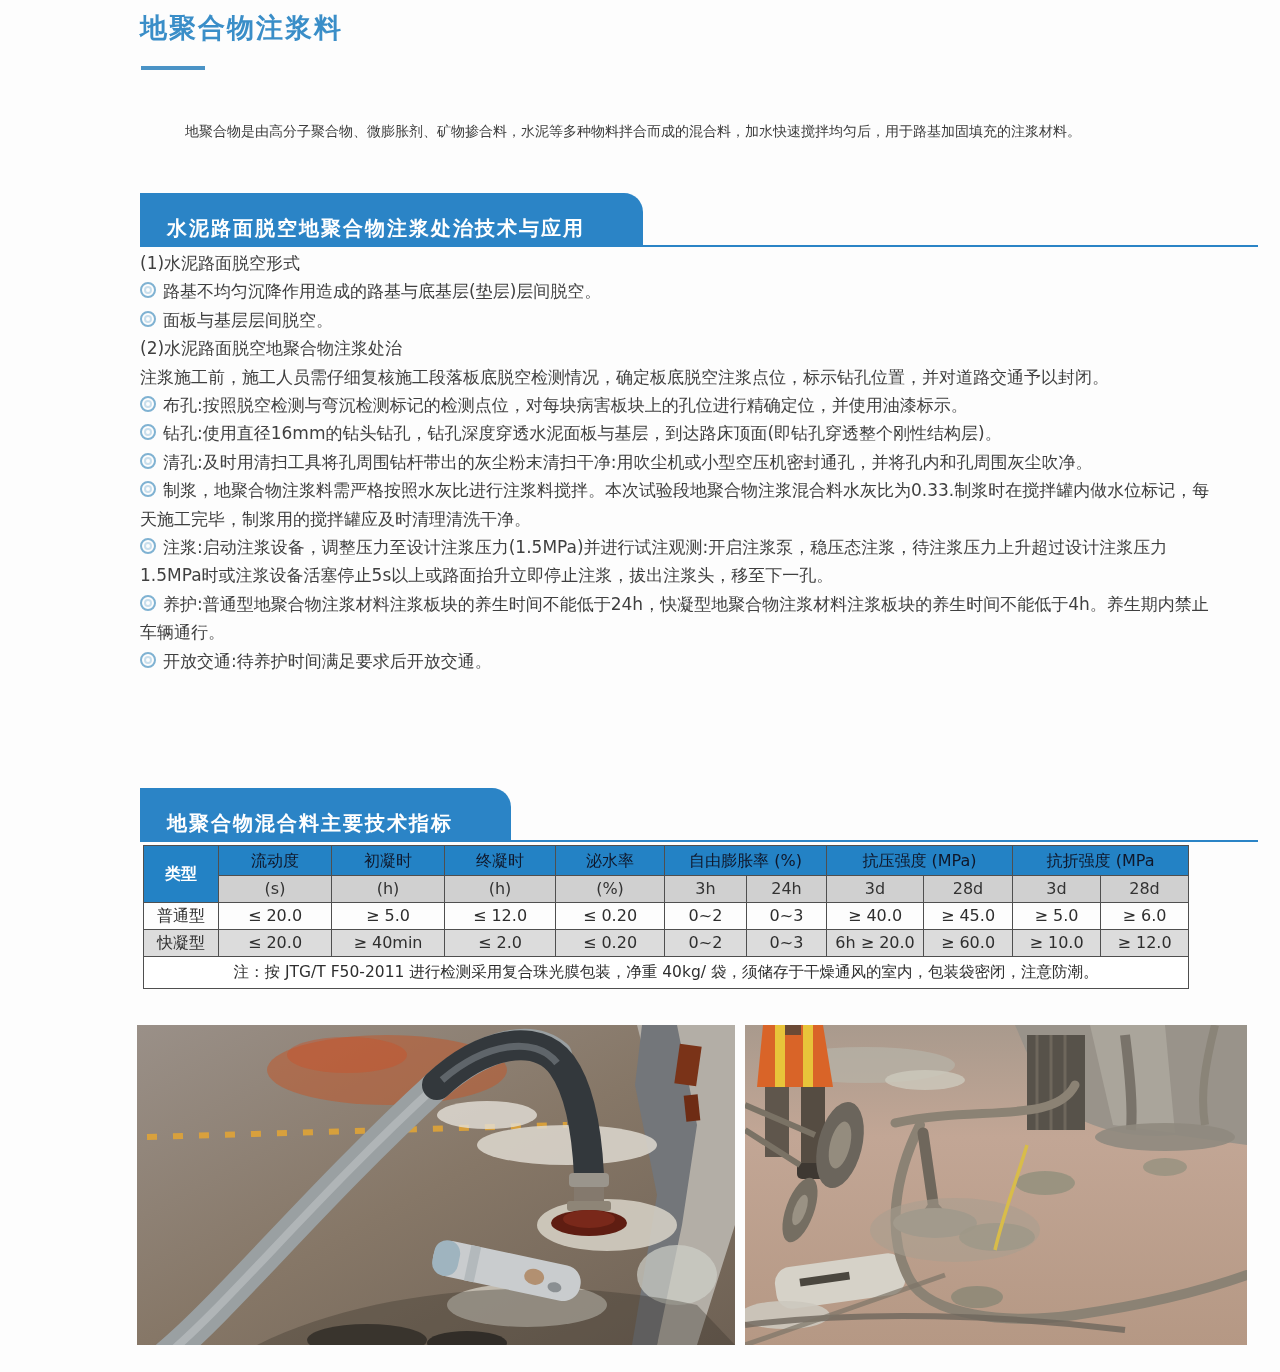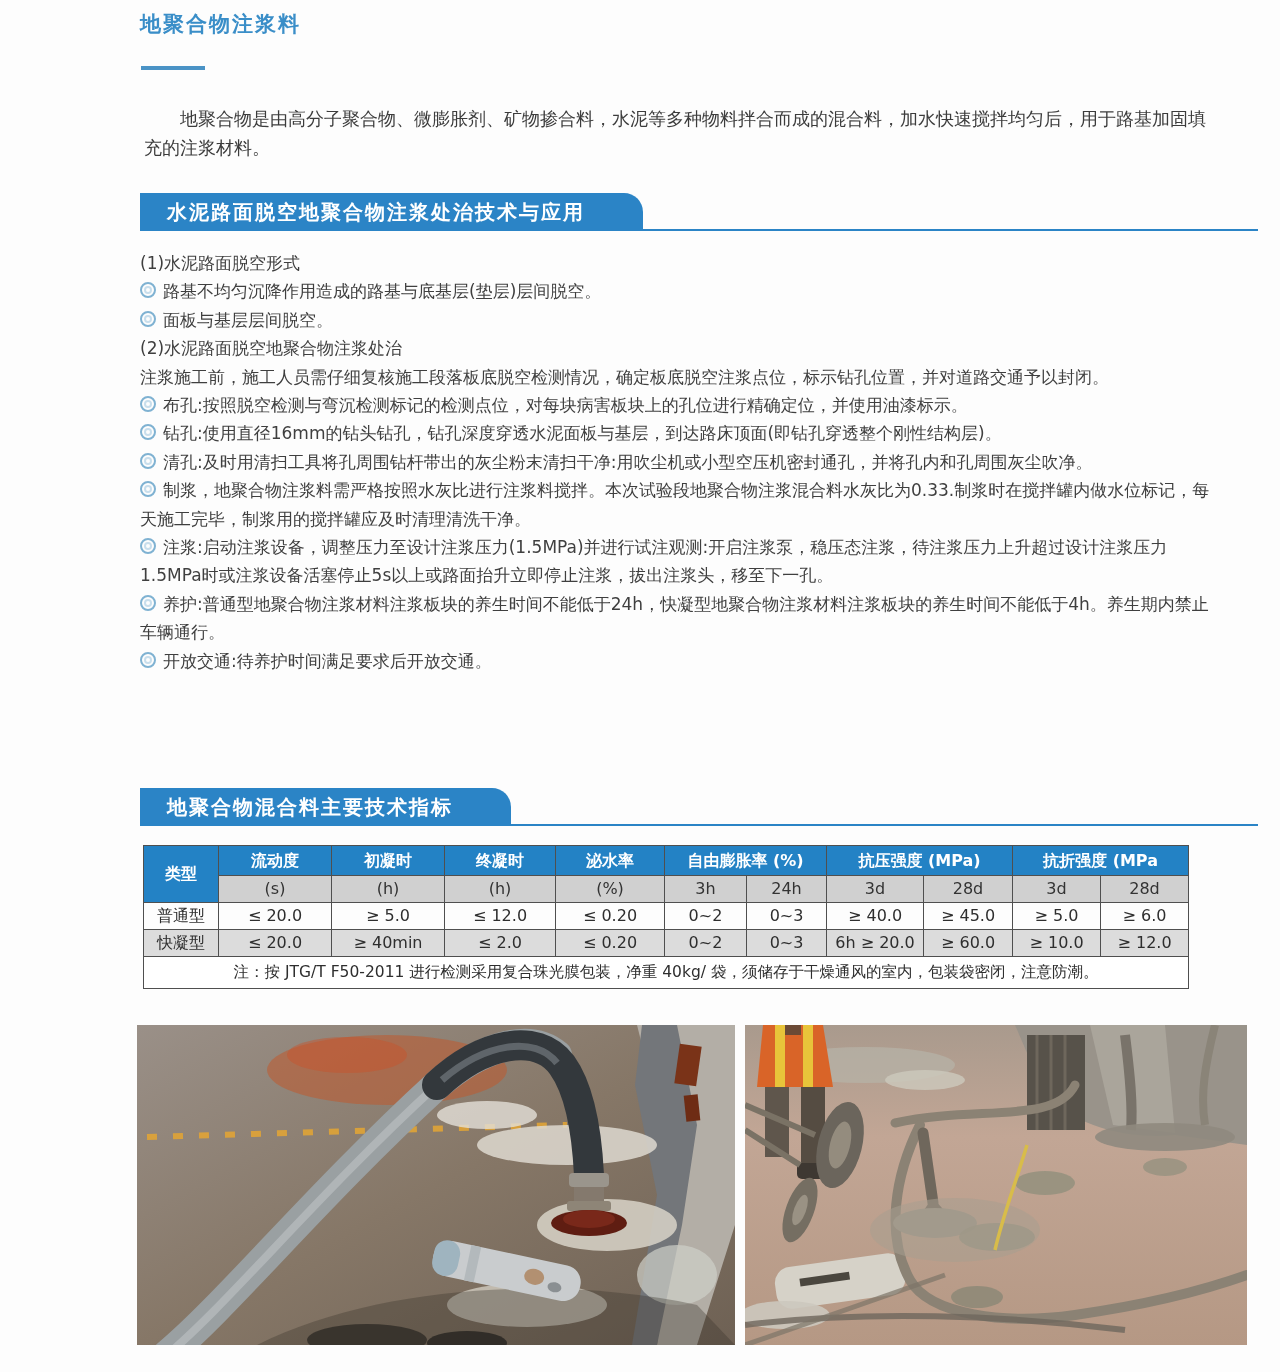--- a/index.html
+++ b/index.html
@@ -7,40 +7,40 @@
     width:1280px;height:1372px;position:relative;overflow:hidden;
     background:#fcfcfc;
     font-family:"DejaVu Sans","Liberation Sans",sans-serif;
     -webkit-font-smoothing:antialiased;
   }
   .page{position:absolute;inset:0;background:#fdfdfd;}
 
   
   .page-title{
     position:absolute;left:140px;top:10px;margin:0;
-    font-size:21px;font-weight:bold;color:#3a8ec8;letter-spacing:2px;
+    font-size:27px;font-weight:bold;color:#3a8ec8;letter-spacing:2px;
   }
   .title-underline{
     position:absolute;left:141px;top:66px;width:64px;height:4px;background:#4a93c6;
   }
 
   
   .intro{
-    position:absolute;left:140px;top:100px;width:1072px;margin:4px;
-    font-size:18px;line-height:29px;color:#3c3c3c;text-indent:2em;
+    position:absolute;left:140px;top:100px;width:1072px;margin:17px;
+    font-size:14px;line-height:29px;color:#3c3c3c;text-indent:2em;
   }
 
   
   .banner-row{position:absolute;left:140px;width:1118px;display:flex;align-items:flex-end;}
   .banner-row.b1{top:193px;}
   .banner-row.b2{top:788px;}
   .banner{
     background:#2b84c6;color:#ffffff;font-weight:bold;font-size:20px;
     letter-spacing:2px;line-height:38px;height:38px;
-    padding:0 58px 0 27px;border-radius:0 19px 0 0;white-space:nowrap;
+    padding:16px 58px 0 27px;border-radius:0 19px 0 0;white-space:nowrap;
   }
   .banner-line{flex:1;height:2px;background:#2b84c6;}
 
   
   .paras{
     position:absolute;left:140px;top:249px;width:1072px;
     font-size:17px;line-height:28.4px;color:#3f3f3f;
   }
   .paras p{margin:0;}
   .bullet{
@@ -56,21 +56,21 @@
   
   .spec-table{
     position:absolute;left:143px;top:845px;width:1045px;
     border-collapse:collapse;table-layout:fixed;
     font-size:16px;color:#2e2e2e;padding-left:44px;
   }
   .spec-table td{
     border:1px solid #4f4f4f;text-align:center;padding:0;
     height:26px;line-height:26px;overflow:hidden;
   }
-  .spec-table td.h1{background:#2382c5;color:#ffffff;font-weight:700;height:29px;line-height:29px;}
+  .spec-table td.h1{background:#2382c5;color:#0f172a;font-weight:400;height:29px;line-height:29px;}
   .spec-table td.corner{background:#2382c5;color:#fff;font-weight:600;}
   .spec-table td.h2{background:#d0d0d0;color:#333;}
   .spec-table tr.row-alt td{background:#dcdcdc;}
   .spec-table td.note-cell{height:31px;line-height:31px;font-size:15.5px;background:#fff;}
 
   
   .photo{position:absolute;top:1025px;height:320px;display:block;}
   .photo.left{left:137px;width:598px;}
   .photo.right{left:745px;width:502px;}
 </style>

